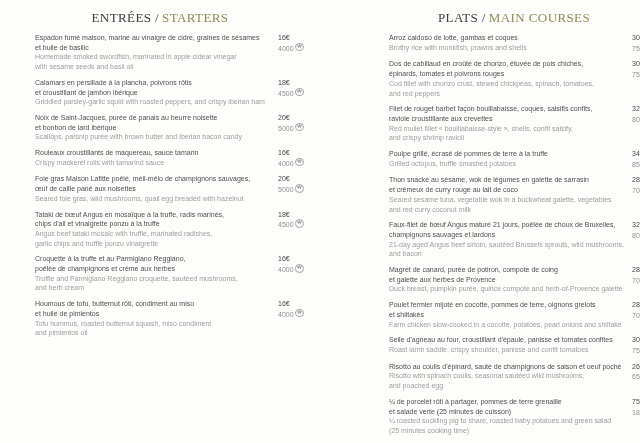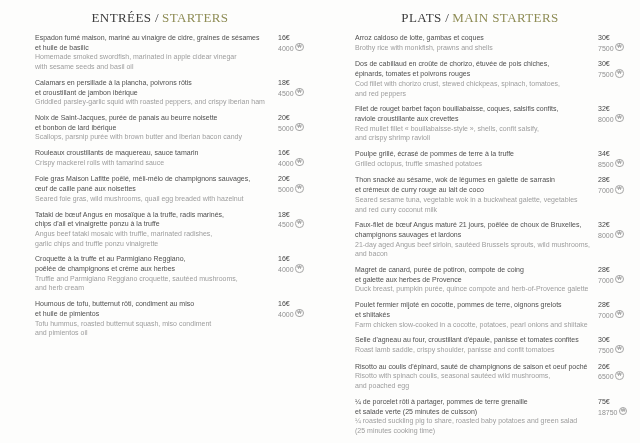--- a/index.html
+++ b/index.html
@@ -5,21 +5,21 @@
   html, body { margin: 0; padding: 0; }
   body {
     width: 640px; height: 443px;
     background: #fdfdfc;
     overflow: hidden;
     font-family: "Liberation Sans", sans-serif;
   }
   .menu {
     display: grid;
     grid-template-columns: 320px 320px;
-    width: 640px; height: 443px;
+    width: 640px; height: 443px; gap: 34px;
   }
   .col { overflow: hidden; }
   .col-title {
     margin: 10px 0 8px 0;
     text-align: center;
     font-family: "Liberation Serif", serif;
     font-size: 13px;
     font-weight: 400;
     letter-spacing: 0.4px;
     line-height: 15px;
@@ -181,21 +181,21 @@
           </div>
           <div class="price">
             <div class="eur">16€</div>
             <div class="won"><span>4000</span><span class="wcirc">₩</span></div>
           </div>
         </div>
       </div>
   </div>
 
   <div class="col">
-    <h2 class="col-title"><span class="title-primary">PLATS /</span><span class="title-secondary" style="margin-left:3px;">MAIN STARTERS</span></h2>
+    <h2 class="col-title"><span class="title-primary">PLATS /</span><span class="title-secondary" style="margin-left:3px;">MAIN COURSES</span></h2>
     <div class="items">
 
         <div class="item">
           <div class="txt">
             <div class="fr">Arroz caldoso de lotte, gambas et coques</div>
             <div class="en">Brothy rice with monkfish, prawns and shells</div>
           </div>
           <div class="price">
             <div class="eur">30€</div>
             <div class="won"><span>7500</span><span class="wcirc">₩</span></div>

